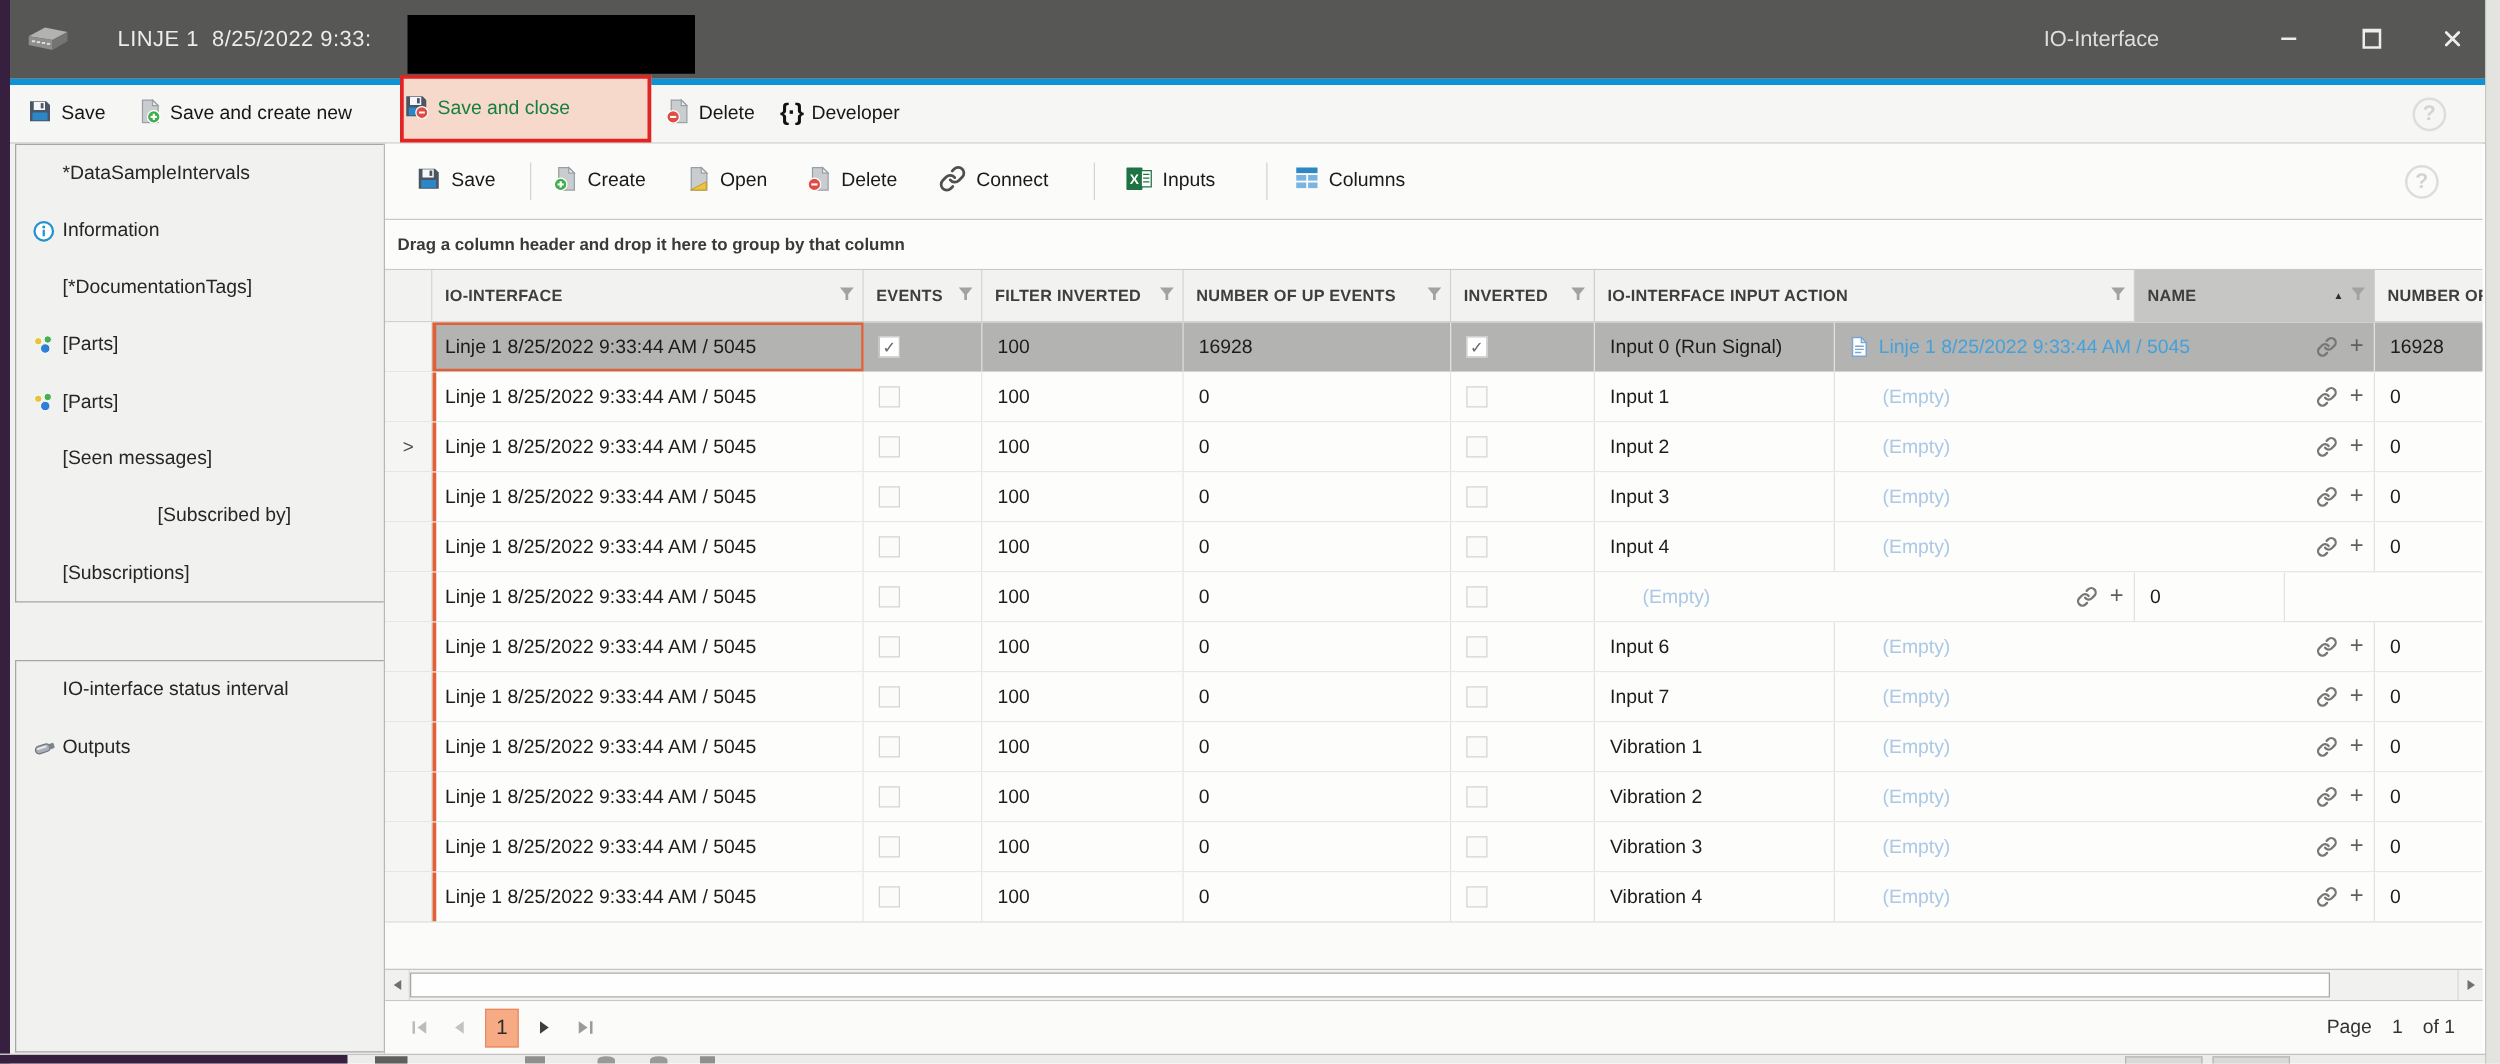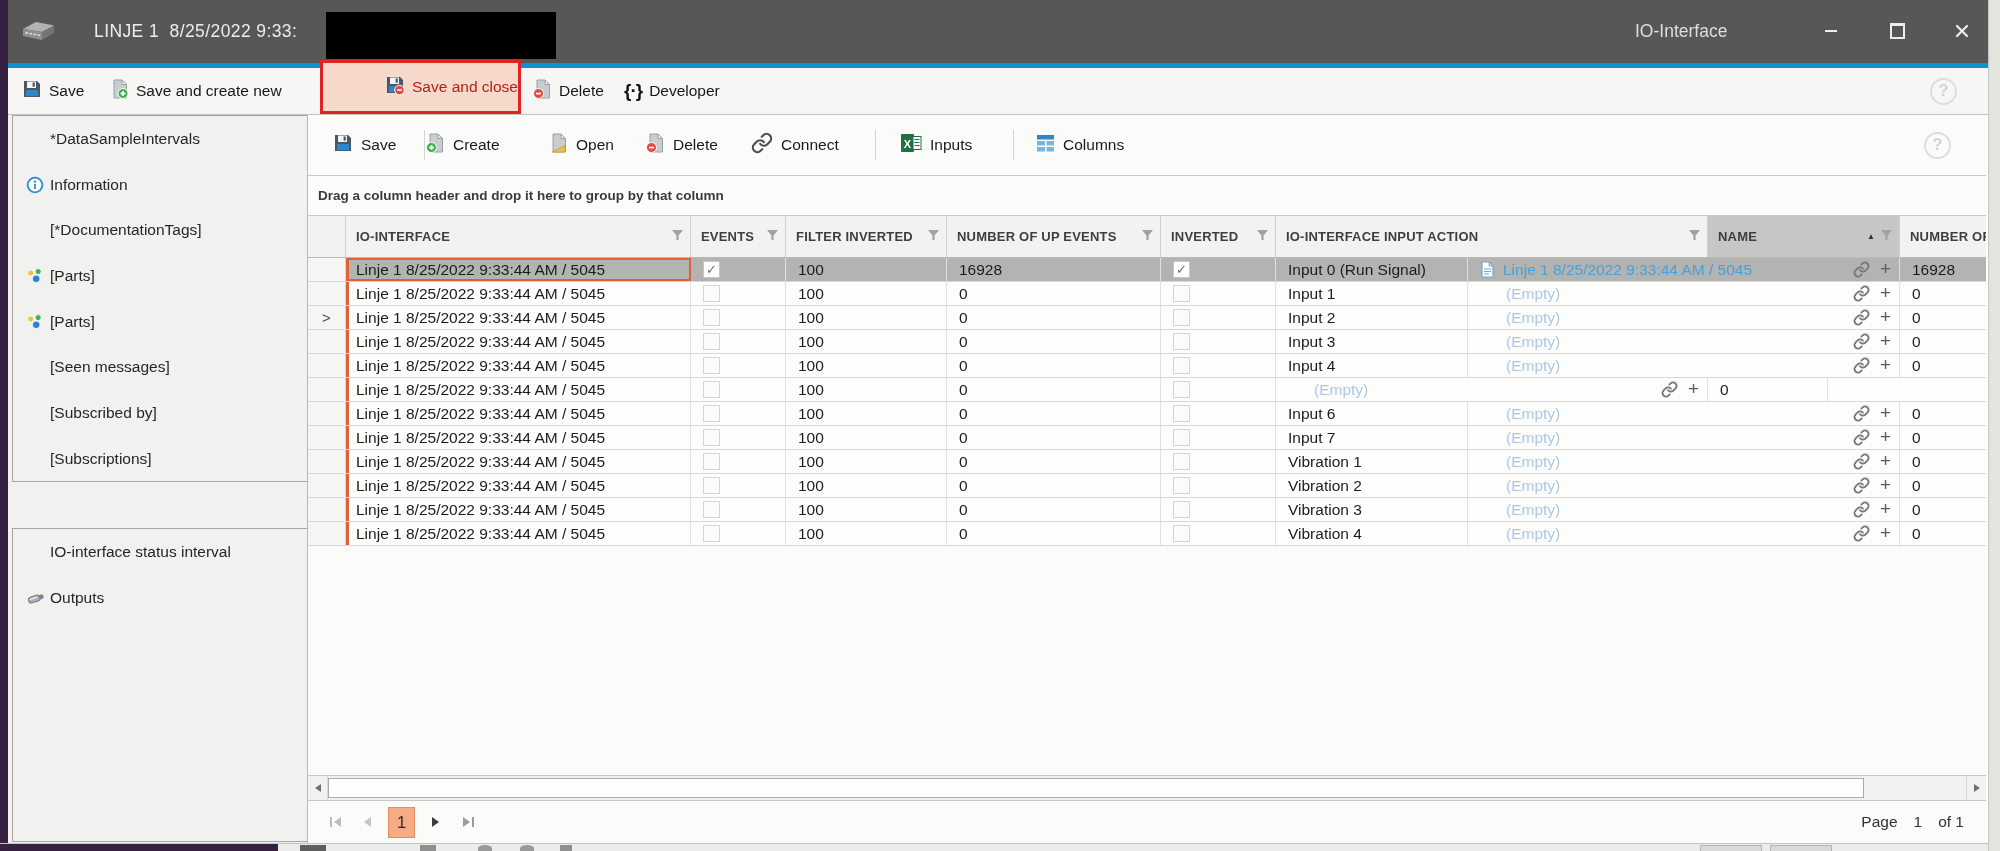--- a/index.html
+++ b/index.html
@@ -16,21 +16,21 @@
   #app-title{position:absolute;left:1627px;top:0;height:63px;display:flex;align-items:center;font-size:17.5px;color:#dededd}
   .winbtn{position:absolute;top:16px;width:36px;height:30px;display:flex;align-items:center;justify-content:center}
   #btn-min{left:1805px}#btn-max{left:1871px}#btn-close{left:1936px}
   .minbar{width:12px;height:2px;background:#ededec}
   .maxbox{width:11px;height:11px;border:2px solid #ededec;border-top-width:3px}
   #blue-line{position:absolute;left:8px;top:63px;width:1980px;height:5px;background:#0d93d3}
 
   
   #top-toolbar{position:absolute;left:8px;top:68px;width:1980px;height:47px;background:#f6f6f4;border-bottom:1px solid #c2c2c0;box-sizing:border-box}
   .tbtn{position:absolute;top:0;height:46px;display:flex;align-items:center;gap:7px;font-size:15.5px;color:#161616;white-space:nowrap}
-  #save-close-wrap{position:absolute;left:312px;top:-8px;width:201px;height:54px;border:3px solid #e02424;background:#f6d9cb;box-sizing:border-box;display:flex;align-items:center;justify-content:flex-end;gap:7px;font-size:15.5px;color:#b91c1c;z-index:4}
+  #save-close-wrap{position:absolute;left:312px;top:-8px;width:201px;height:54px;border:3px solid #e02424;background:#f6d9cb;box-sizing:border-box;display:flex;align-items:center;justify-content:flex-start;gap:7px;font-size:15.5px;color:#15803d;z-index:4}
   .dev-glyph{font-size:19px;font-weight:700;color:#111;letter-spacing:-1px}
   .help{width:27px;height:27px;border-radius:50%;border:2.5px solid #dedddb;color:#d4d3d1;font-size:17px;font-weight:700;display:flex;align-items:center;justify-content:center;box-sizing:border-box;background:transparent}
 
   
   #sidebar{position:absolute;left:8px;top:115px;width:299px;height:728px;background:#f1f1ef}
   .side-box{position:absolute;left:4px;width:298px;border:1px solid #a6a6a4;background:#f1f1ef;box-sizing:border-box;overflow:hidden}
   #sbox0{top:0;height:367px}
   #sbox1{top:366px;height:48px;background:#f7f7f5;z-index:2}
   #sbox2{top:413px;height:314px}
   .side-item{display:flex;align-items:center;padding-left:13px;font-size:15.5px;color:#262626;white-space:nowrap}
@@ -43,21 +43,21 @@
   .gsep{position:absolute;top:15px;width:1px;height:30px;background:#d4d4d2}
   #groupbar{position:absolute;left:0;top:60px;width:1678px;height:40px;background:#fcfcfa;border-top:1px solid #c9c9c7;box-sizing:border-box;display:flex;align-items:center;padding-left:10px;font-size:13.5px;font-weight:700;color:#3a3a3a}
 
   
   #grid{position:absolute;left:0;top:100px;width:1678px;height:524px;overflow:hidden}
   #ghead{display:flex;height:43px;border-top:1px solid #c9c9c7;border-bottom:1px solid #b9b9b7;box-sizing:border-box;background:#f2f2f0}
   .hcell{display:flex;align-items:center;box-sizing:border-box;border-right:1px solid #cfcfcd;background:#f2f2f0;padding:0 6px 0 10px;font-size:13px;font-weight:700;color:#3e3e3e;letter-spacing:.2px;overflow:hidden;white-space:nowrap;flex:none}
   .hcell.name-col{background:#c6c6c4}
   .hcell .sp{margin-left:auto;display:flex;align-items:center;gap:5px;flex:none}
   .sort-asc{font-size:8px;color:#2e2e2e;line-height:1}
-  .trow{display:flex;height:24px;box-sizing:border-box;border-bottom:1px solid #d7d7d5;background:#fdfdfc}
+  .trow{display:flex;height:40px;box-sizing:border-box;border-bottom:1px solid #d7d7d5;background:#fdfdfc}
   .trow.sel .tcell{background:#b3b3b1}
   .tcell{box-sizing:border-box;border-right:1px solid #e1e1df;display:flex;align-items:center;padding:0 8px 0 12px;font-size:15.5px;color:#1c1c1c;overflow:hidden;white-space:nowrap;flex:none;background:#fdfdfc}
   .tcell.gutter{background:#f5f5f3 !important;justify-content:center;padding:0;color:#4a4a4a;font-size:15px;border-right:1px solid #d7d7d5}
   .tcell.io{border-left:3px solid #e06038;padding-left:7px}
   .trow.sel .tcell.io{border:2px solid #e06038;border-left-width:3px}
   .cb{width:17px;height:17px;border:1px solid #c6c6c4;background:#fff;display:flex;align-items:center;justify-content:center;font-size:13px;color:#6e6e6e;box-sizing:border-box;flex:none}
   .cb.off{border-color:#d4d4d2;background:#fbfbfa}
   .link{color:#46a1da}
   .empty{color:#abc8e6;margin-left:26px}
   .acticons{margin-left:auto;display:flex;align-items:center;gap:10px;flex:none}
@@ -199,21 +199,21 @@
               <circle cx="12.2" cy="4.6" r="3" fill="#47b04e" stroke="#fff" stroke-width="0.8"></circle>
               <circle cx="10.2" cy="11.8" r="3.8" fill="#2f7fd4" stroke="#fff" stroke-width="0.8"></circle>
             </svg>
           </span>
           <span>[Parts]</span>
         </div>
         <div class="side-item" style="height: 45.7px;">
           <span class="icn"></span>
           <span>[Seen messages]</span>
         </div>
-        <div class="side-item" style="height: 45.7px;">
+        <div class="side-item" style="height: 45.7px; justify-content: center;">
           <span class="icn"></span>
           <span>[Subscribed by]</span>
         </div>
         <div class="side-item" style="height: 45.7px;">
           <span class="icn"></span>
           <span>[Subscriptions]</span>
         </div>
       </div>
     <div class="side-box" id="sbox2">
         <div class="side-item" style="height: 46px; text-align: center;">
@@ -241,21 +241,21 @@
       <div class="gbtn" style="left:25px">
         <span class="icn"><svg width="20" height="20" viewBox="0 0 20 20">
               <path d="M2 2 h13 l3 3 v13 h-16 z" fill="#4a5663"></path>
               <rect x="5" y="2.5" width="9" height="6.5" fill="#f4f6f8"></rect>
               <rect x="10.6" y="3.5" width="2.2" height="4.2" fill="#4a5663"></rect>
               <rect x="4" y="11" width="12" height="6.2" fill="#2c87c8"></rect>
             </svg></span>
         <span>Save</span>
       </div>
       <div class="gsep" style="left:116px"></div>
-      <div class="gbtn" style="left:117px">
+      <div class="gbtn" style="left:134px">
         <span class="icn"><svg width="20" height="20" viewBox="0 0 20 20">
               <path d="M5 1 h8 l4.5 4.5 V19 h-12.5 z" fill="#c9cdd0" stroke="#99a0a5" stroke-width="1"></path>
               <path d="M13 1 l4.5 4.5 h-4.5 z" fill="#eceeef" stroke="#99a0a5" stroke-width="1"></path>
               <circle cx="6.5" cy="14.5" r="5" fill="#41ae4e" stroke="#fff" stroke-width="1"></circle>
               <rect x="4" y="13.7" width="5" height="1.7" fill="#fff"></rect>
               <rect x="5.7" y="12" width="1.7" height="5" fill="#fff"></rect>
             </svg></span>
         <span>Create</span>
       </div>
       <div class="gbtn" style="left:240px">

